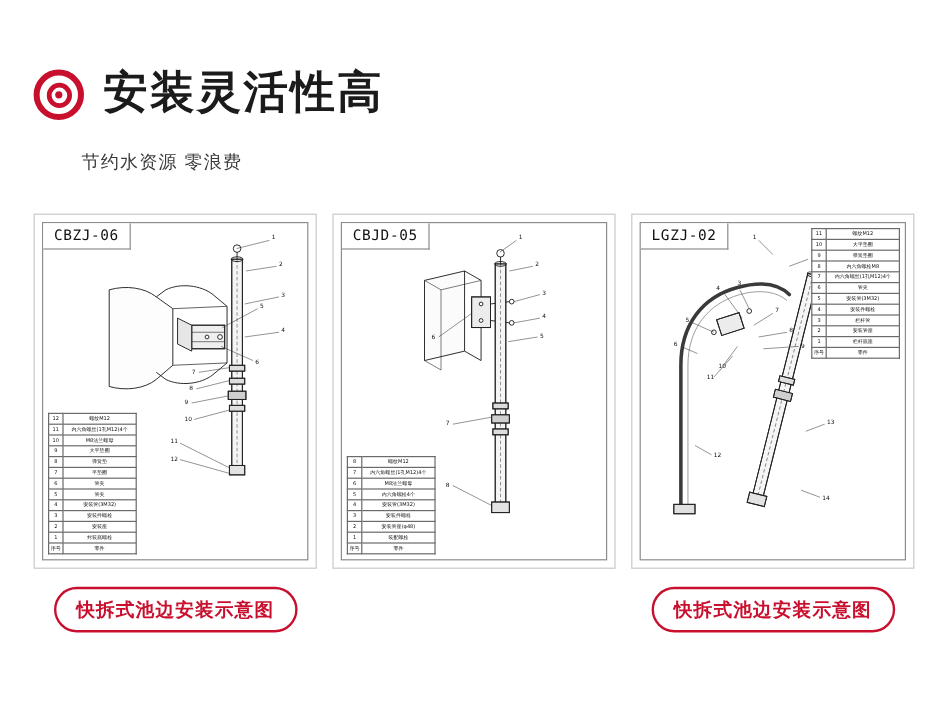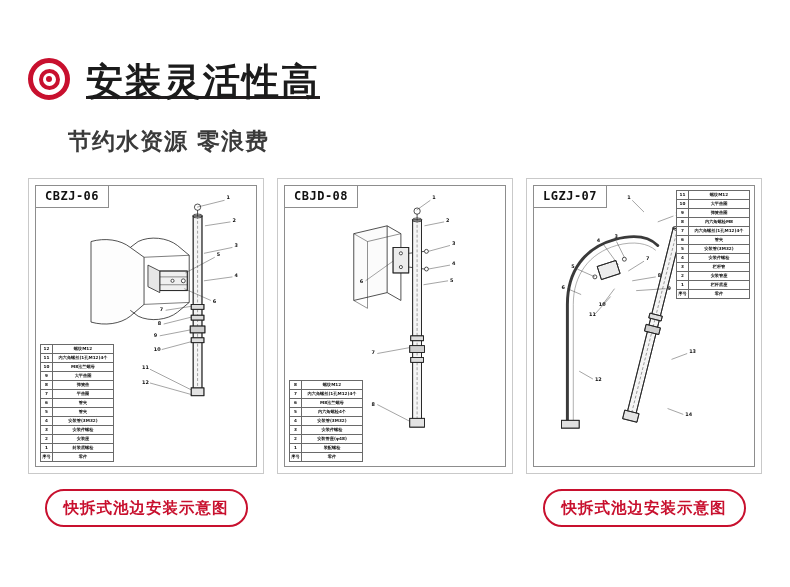--- a/index.html
+++ b/index.html
@@ -15,22 +15,21 @@
     overflow: hidden;
     position: relative;
   }
 
   
   .header {
     position: absolute;
     left: 28px;
     top: 58px;
     display: flex;
-    align-items: flex-end;
-    text-decoration: underline;
+    align-items: flex-start;
   }
   .target-icon {
     width: 42px;
     height: 42px;
     border-radius: 50%;
     border: 5px solid #c8102e;
     box-sizing: border-box;
     display: flex;
     align-items: center;
     justify-content: center;
@@ -56,24 +55,23 @@
     font-size: 37px;
     font-weight: bold;
     letter-spacing: 2px;
     color: #1b1b1b;
     line-height: 1;
   }
   .subtitle {
     position: absolute;
     left: 68px;
     top: 126px;
-    font-size: 23px;
+    font-size: 15px;
     color: #3a3a3a;
     letter-spacing: 1px;
-    font-weight: bold;
   }
 
   
   .panels {
     position: absolute;
     left: 28px;
     top: 178px;
     width: 734px;
     display: flex;
     justify-content: space-between;
@@ -88,21 +86,20 @@
   }
   .drawing {
     position: absolute;
     left: 6px;
     top: 6px;
     right: 6px;
     bottom: 6px;
     border: 1px solid #8d8d8d;
     box-sizing: border-box;
     overflow: hidden;
-    font-weight: bold;
   }
   .code-box {
     position: absolute;
     left: 0;
     top: 0;
     border-right: 1px solid #8d8d8d;
     border-bottom: 1px solid #8d8d8d;
     padding: 3px 9px 4px 9px;
     font-family: "DejaVu Sans Mono", "Liberation Mono", monospace;
     font-size: 12px;
@@ -313,21 +310,21 @@
               <td class="num">序号</td>
               <td class="desc">零件</td>
             </tr>
         </tbody>
       </table>
     </div>
   </div>
 
   <div class="panel">
     <div class="drawing">
-      <div class="code-box">CBJD-08</div>
+      <div class="code-box">CBJD-05</div>
 
       <svg class="draw-svg" viewBox="0 0 224 284">
         <g stroke="#222" fill="none" stroke-width="0.8">
 
           <path d="M70 48 L104 40 L104 108 L70 116 Z" fill="#fbfbfb"></path>
           <path d="M104 40 L118 48 L118 116 L104 108"></path>
           <path d="M70 48 L84 56 L118 48" stroke-width="0.5"></path>
           <path d="M84 56 L84 124 L70 116" stroke-width="0.5"></path>
 
           <rect x="110" y="62" width="16" height="26" fill="#ececec"></rect>
@@ -418,21 +415,21 @@
               <td class="num">序号</td>
               <td class="desc">零件</td>
             </tr>
         </tbody>
       </table>
     </div>
   </div>
 
   <div class="panel">
     <div class="drawing">
-      <div class="code-box">LGZJ-07</div>
+      <div class="code-box">LGZJ-02</div>
 
       <svg class="draw-svg" viewBox="0 0 224 284">
         <g stroke="#222" fill="none" stroke-width="0.8">
 
           <path d="M34 240 L34 120 C34 86 52 62 82 54 C104 48 118 52 126 60" stroke-width="3" stroke-linecap="round" stroke="#3a3a3a"></path>
           <path d="M40 240 L40 120 C40 90 56 68 84 60 C102 55 116 58 124 65" stroke-width="0.6" stroke="#777"></path>
 
           <rect x="28" y="238" width="18" height="8" fill="#e0e0e0"></rect>
           <rect x="28" y="238" width="18" height="8"></rect>
 

